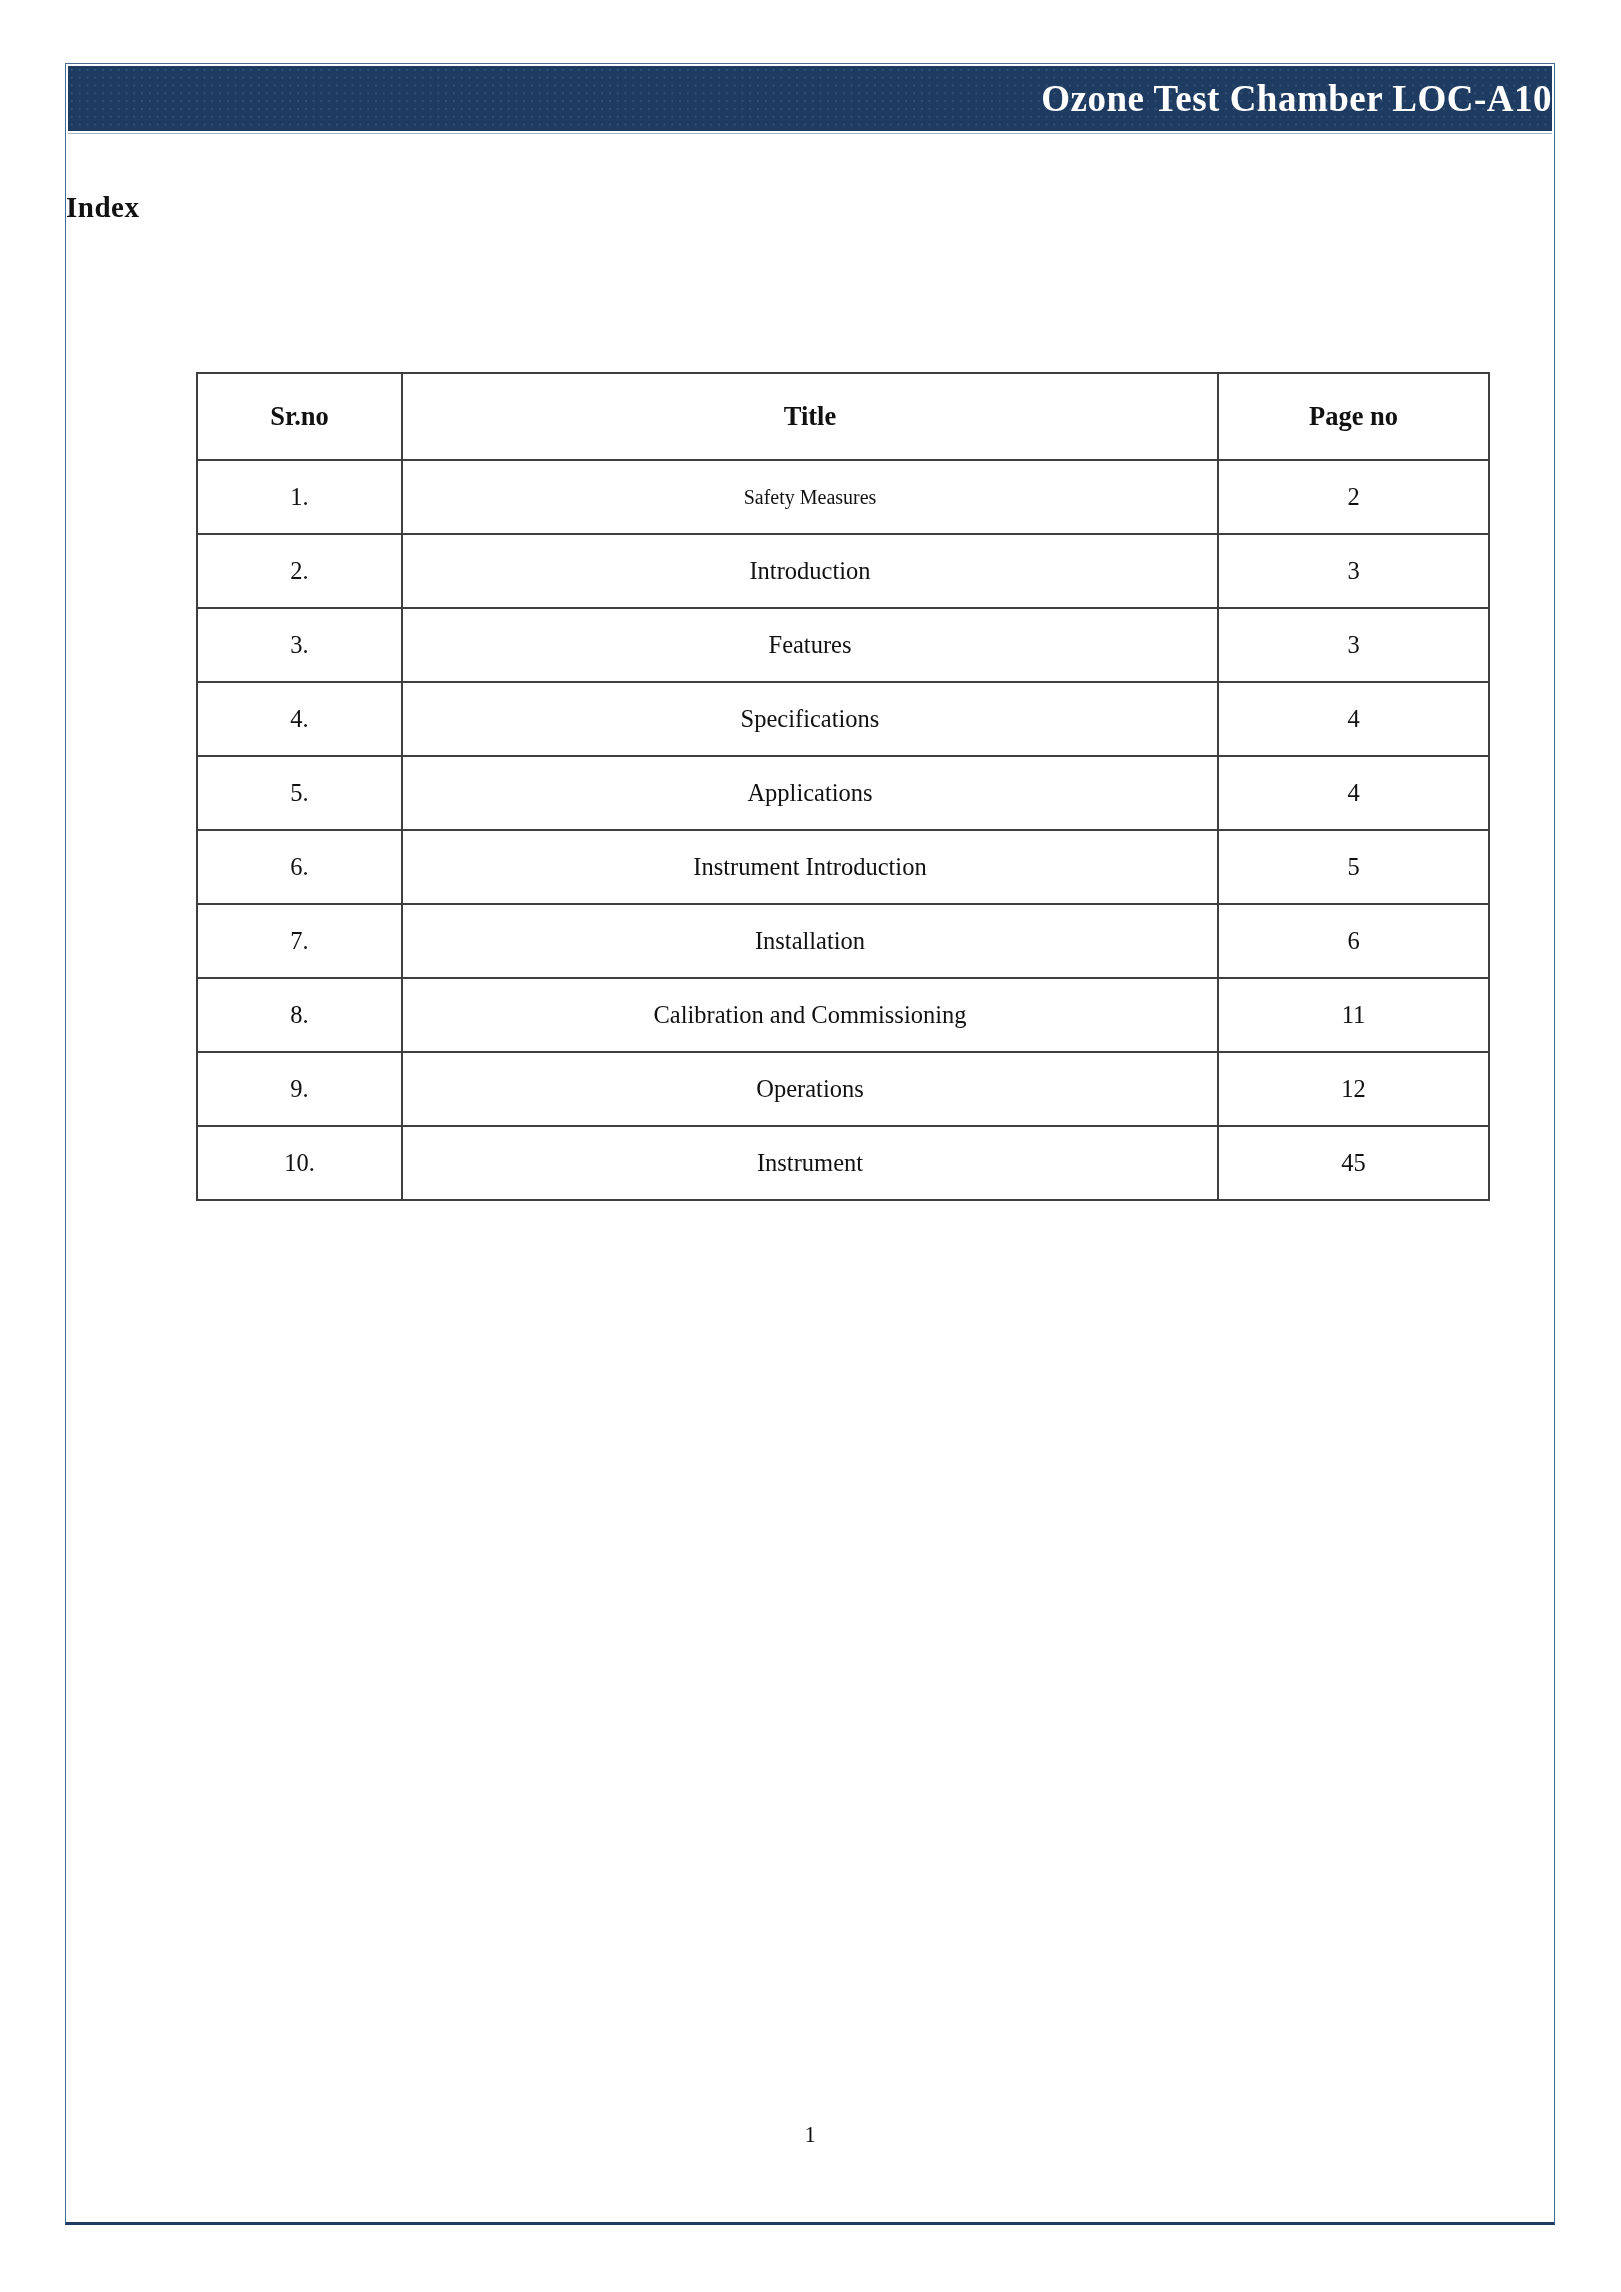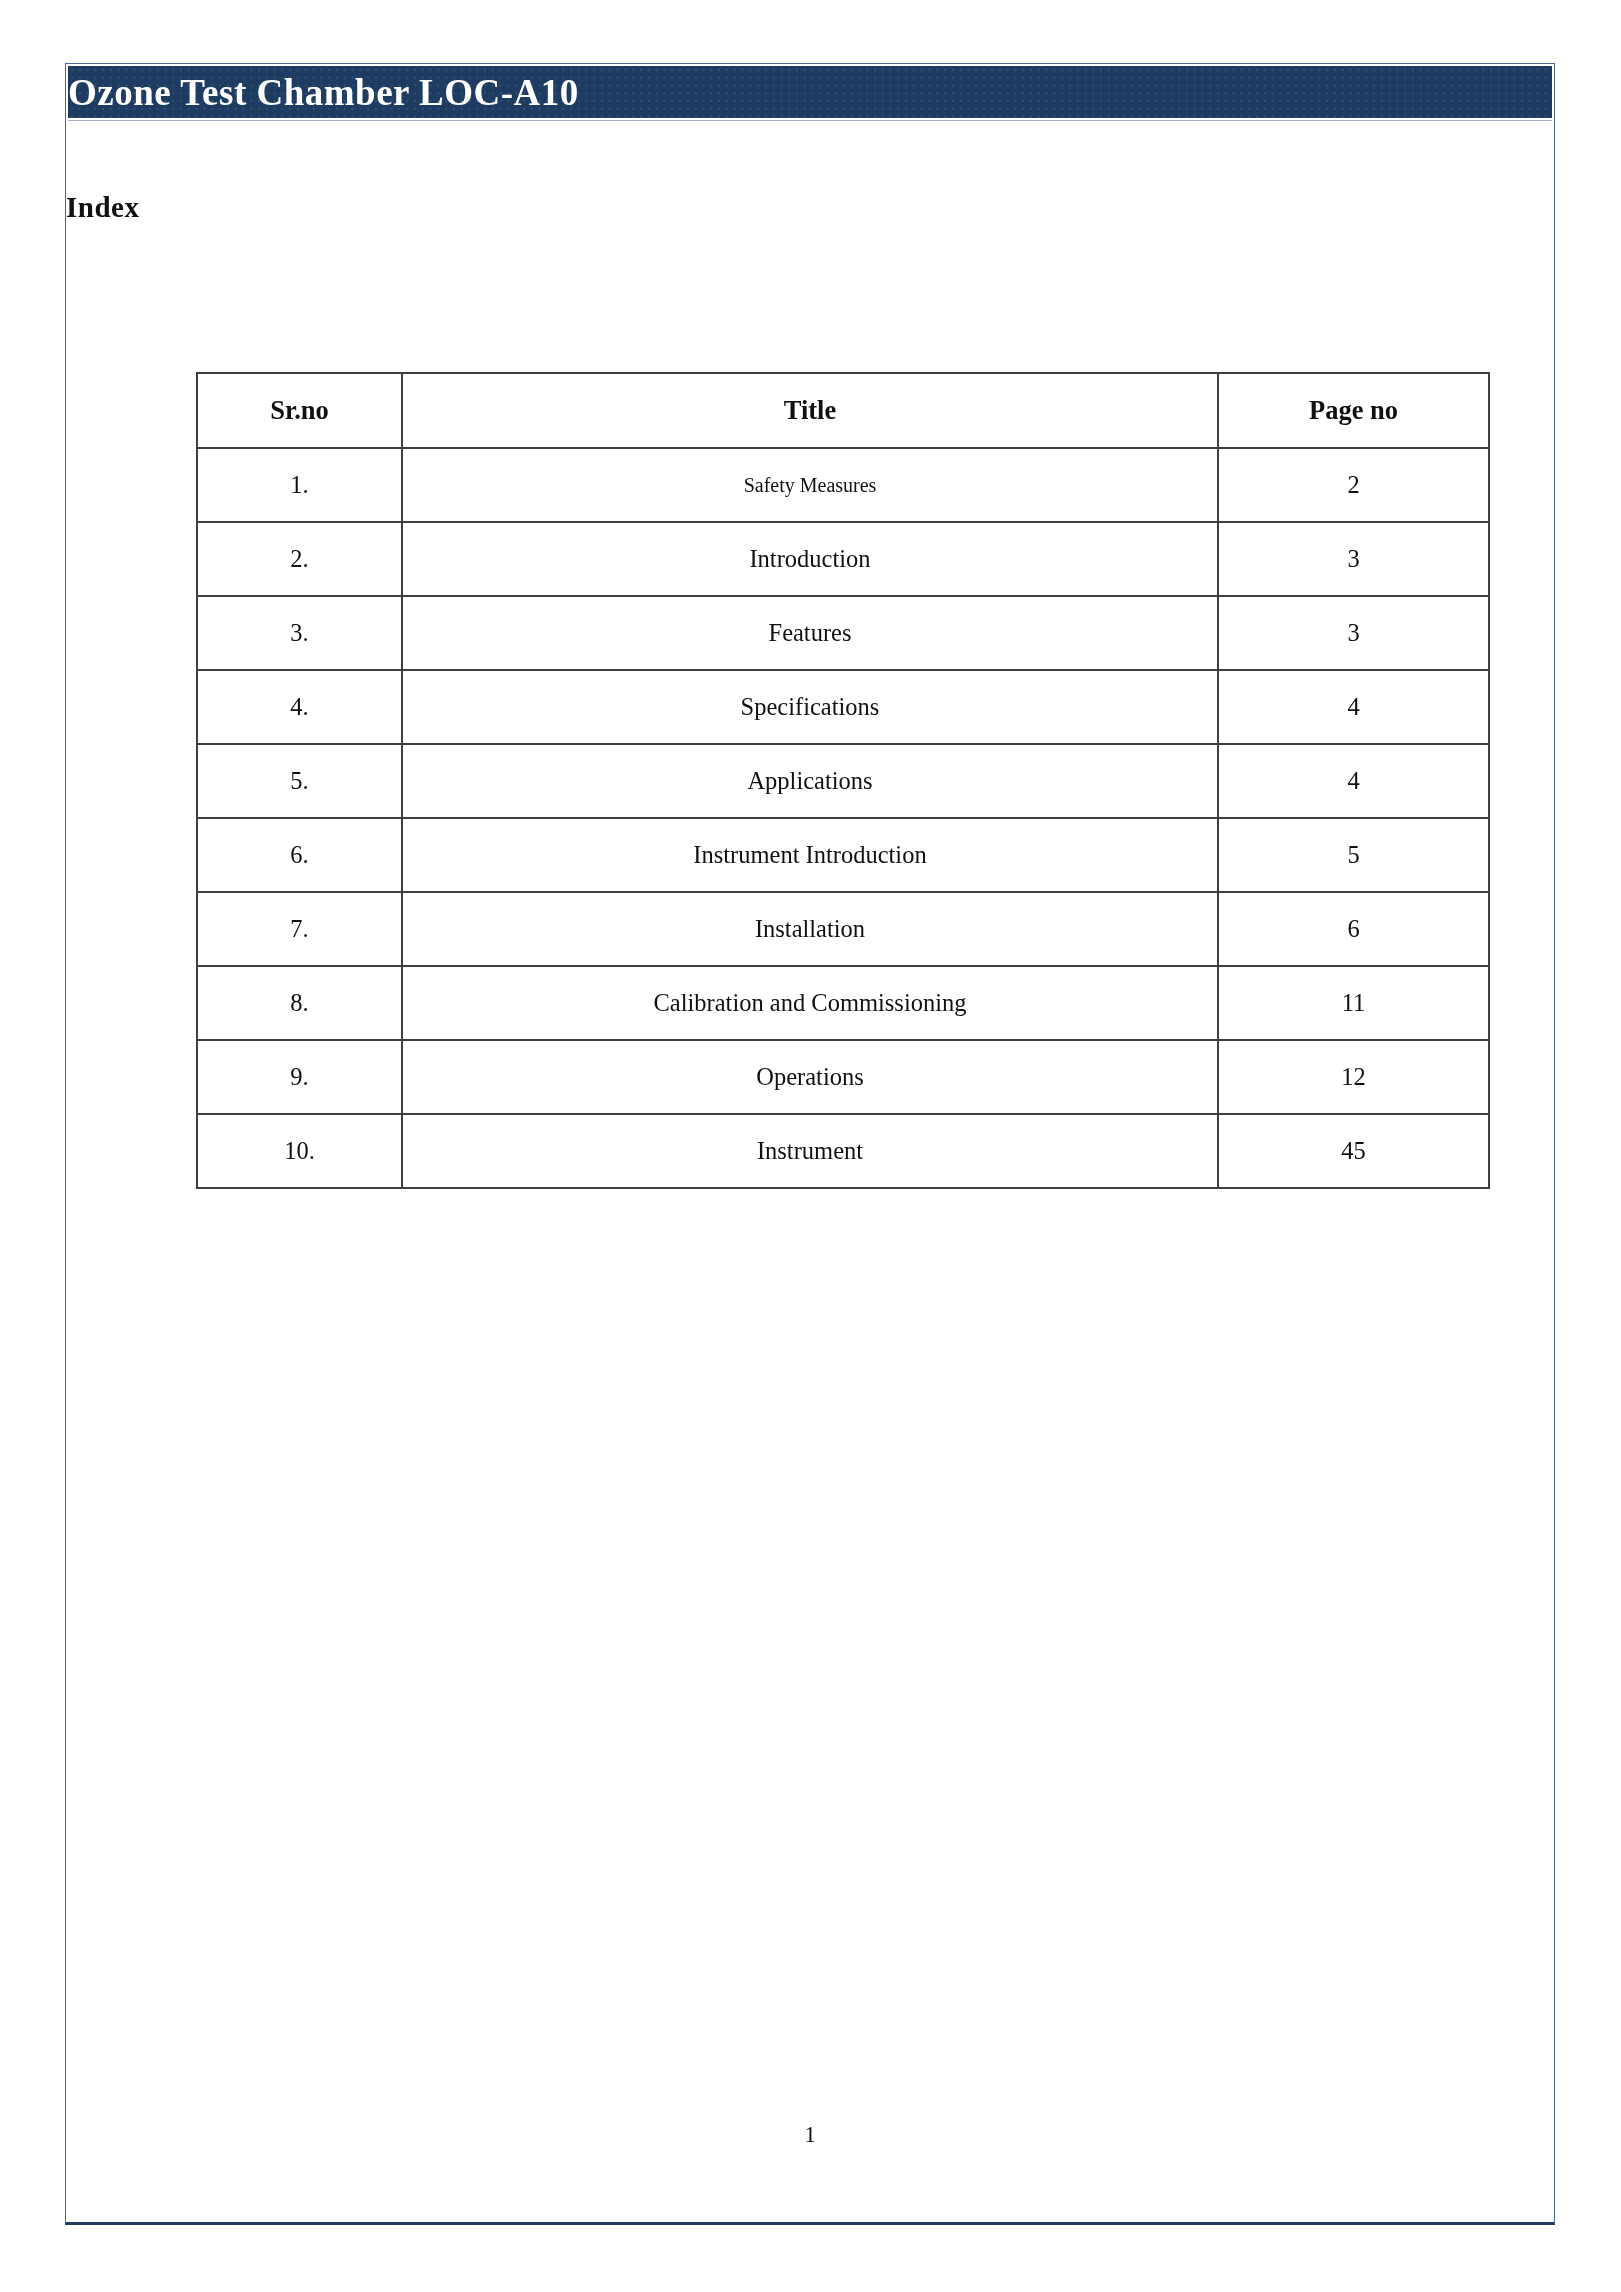--- a/index.html
+++ b/index.html
@@ -25,28 +25,28 @@
     height: 2162px;
     border: 1px solid var(--frame-border);
     border-bottom: 3.9px solid var(--navy);
     background: #ffffff;
   }
   .header-bar {
     position: absolute;
     left: 2px;
     right: 2px;
     top: 2px;
-    height: 52px;
+    height: 65px;
     background-color: var(--navy);
     background-image: radial-gradient(circle, rgba(255,255,255,0.10) 1px, transparent 1.4px);
     background-size: 7.8px 7.8px;
     box-shadow: 0 2px 0 0 #ffffff, 0 2.9px 0 0 #9aa9bd;
     display: flex;
     align-items: center;
-    justify-content: flex-start;
+    justify-content: flex-end;
   }
   .header-title {
     color: #ffffff;
     font-weight: bold;
     font-size: 37px;
     letter-spacing: 0.5px;
     white-space: nowrap;
   }
   .index-heading {
     position: absolute;
@@ -67,21 +67,21 @@
     table-layout: fixed;
   }
   .toc-table th,
   .toc-table td {
     border: 2px solid var(--table-border);
     text-align: center;
     vertical-align: middle;
     background: #ffffff;
   }
   .toc-table th {
-    height: 75px;
+    height: 87px;
     font-size: 26.5px;
     font-weight: bold;
   }
   .toc-table td {
     height: 74px;
     font-size: 24.5px;
     font-weight: normal;
   }
   .toc-table tbody tr:first-child td:nth-child(2) {
     font-size: 20px;

